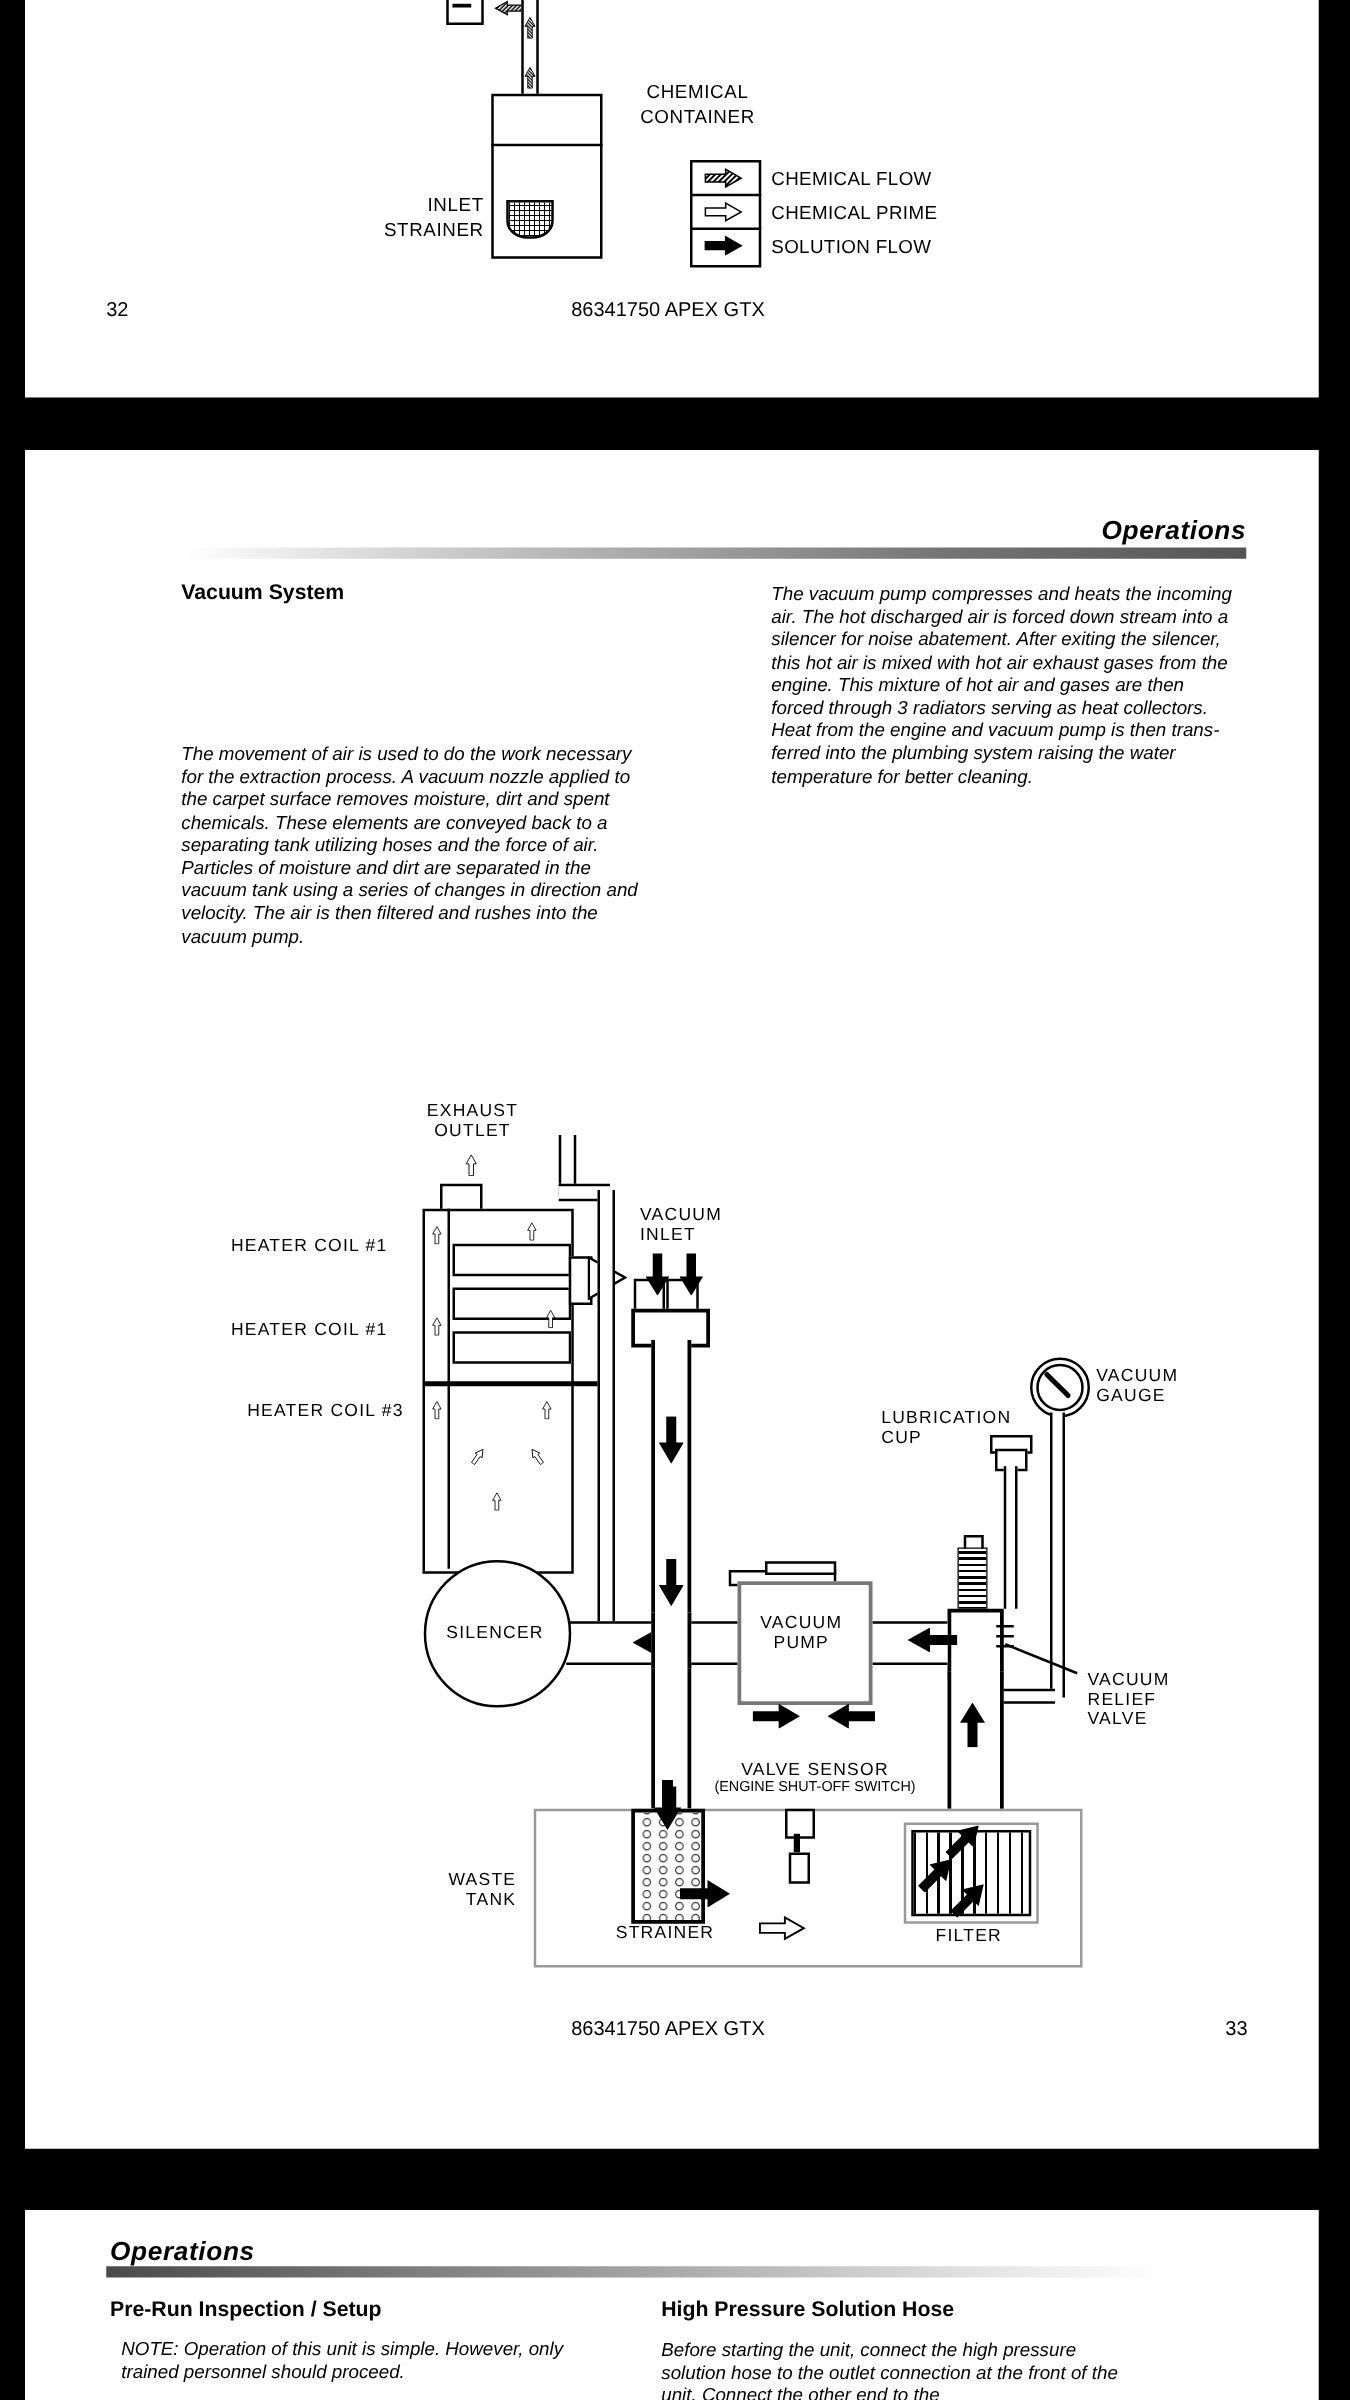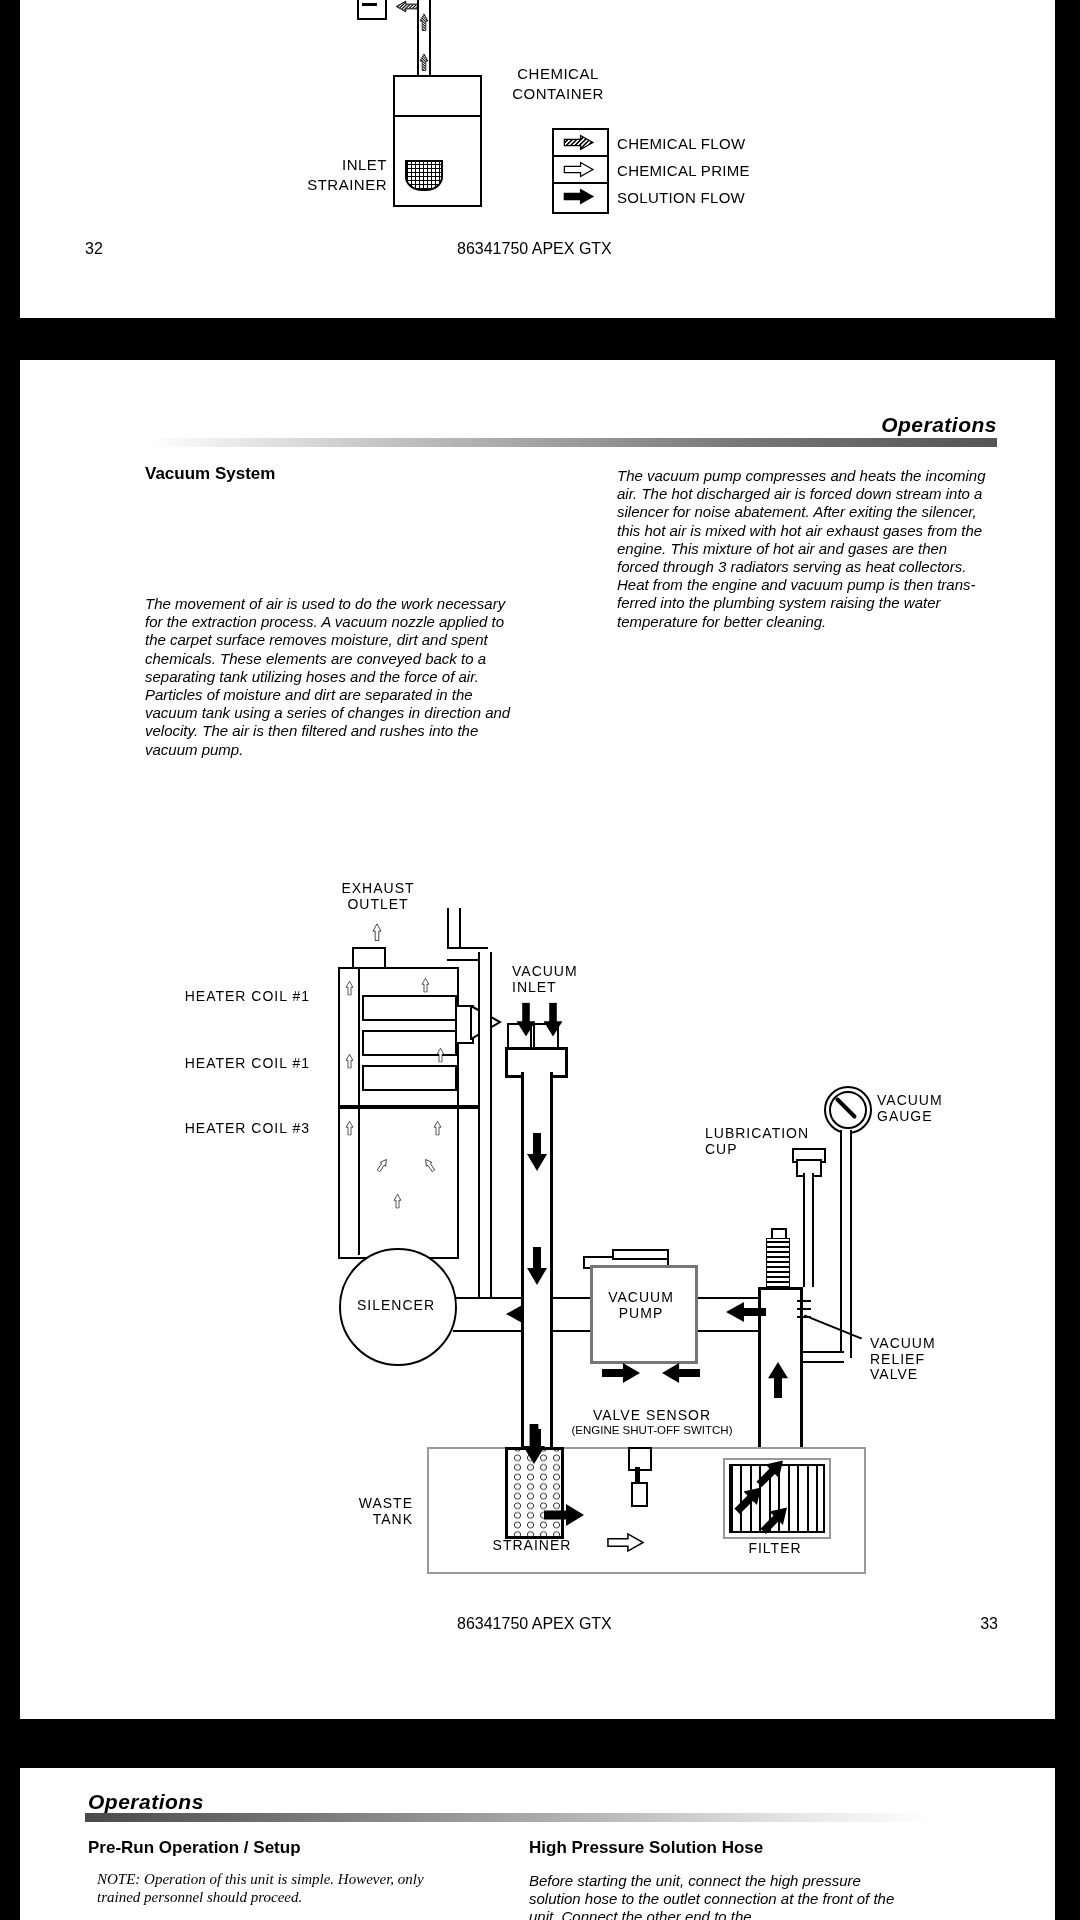--- a/index.html
+++ b/index.html
@@ -164,21 +164,21 @@
     </svg>
   <svg class="abs" style="left:402px;top:792px;transform:rotate(-125deg);" width="15" height="26" viewBox="0 0 40 22">
       <polygon points="1,7 22,7 22,2 38,11 22,20 22,15 1,15" fill="#fff" stroke="#000" stroke-width="1.8"></polygon>
     </svg>
   <svg class="abs rm90" style="left:370px;top:828px;" width="15" height="26" viewBox="0 0 40 22">
       <polygon points="1,7 22,7 22,2 38,11 22,20 22,15 1,15" fill="#fff" stroke="#000" stroke-width="1.8"></polygon>
     </svg>
 
   <div class="abs lbl rt" style="left:135px;top:629px;width:155px;">HEATER COIL #1</div>
   <div class="abs lbl rt" style="left:135px;top:696px;width:155px;">HEATER COIL #1</div>
-  <div class="abs lbl rt" style="left:135px;top:761px;width:155px;">HEATER COIL #3</div>
+  <div class="abs lbl rt" style="left:148px;top:761px;width:155px;">HEATER COIL #3</div>
 
   <div class="abs box" style="left:435px;top:645px;width:15px;height:35px;"></div>
   <svg class="abs" style="left:450px;top:645px;" width="32" height="35" viewBox="0 0 32 35">
       <polygon points="1,1 30,17 1,34" fill="#fff" stroke="#000" stroke-width="2"></polygon>
       <circle cx="11" cy="17" r="1.8" fill="#000"></circle>
     </svg>
 
   <div class="abs pipe-v" style="left:427px;top:548px;width:10px;height:49px;"></div>
   <div class="abs pipe-h" style="left:427px;top:587px;width:41px;height:10px;"></div>
   <div class="abs pipe-v" style="left:458px;top:592px;width:10px;height:345px;"></div>
@@ -268,21 +268,21 @@
   <div class="abs lbl ctr" style="left:703px;top:1181px;width:104px;">FILTER</div>
 
   <div class="abs foot" style="left:437px;top:1255px;">86341750  APEX GTX</div>
   <div class="abs foot rt" style="left:920px;top:1255px;width:58px;">33</div>
 </div>
 
 <div class="page" style="top:1768px;height:152px;">
   <div class="abs ops" style="left:68px;top:22px;">Operations</div>
   <div class="abs grad-l" style="left:65px;top:45px;width:847px;height:9px;"></div>
 
-  <div class="abs sec-title" style="left:68px;top:70px;">Pre-Run Operation / Setup</div>
-  <div class="abs pre" style="left:77px;top:103px;width:430px;font-size:15px;line-height:17.5px;font-style:italic;font-family:Liberation Serif, serif;">NOTE: Operation of this unit is simple. However, only
+  <div class="abs sec-title" style="left:68px;top:70px;">Pre-Run Inspection / Setup</div>
+  <div class="abs pre" style="left:77px;top:103px;width:430px;font-size:15px;line-height:17.5px;font-style:italic;">NOTE: Operation of this unit is simple. However, only
 trained personnel should proceed.</div>
 
   <div class="abs sec-title" style="left:509px;top:70px;">High Pressure Solution Hose</div>
   <div class="abs pre body-txt" style="left:509px;top:104px;width:440px;">Before starting the unit, connect the high pressure
 solution hose to the outlet connection at the front of the
 unit. Connect the other end to the</div>
 </div>
 
 </body></html>

